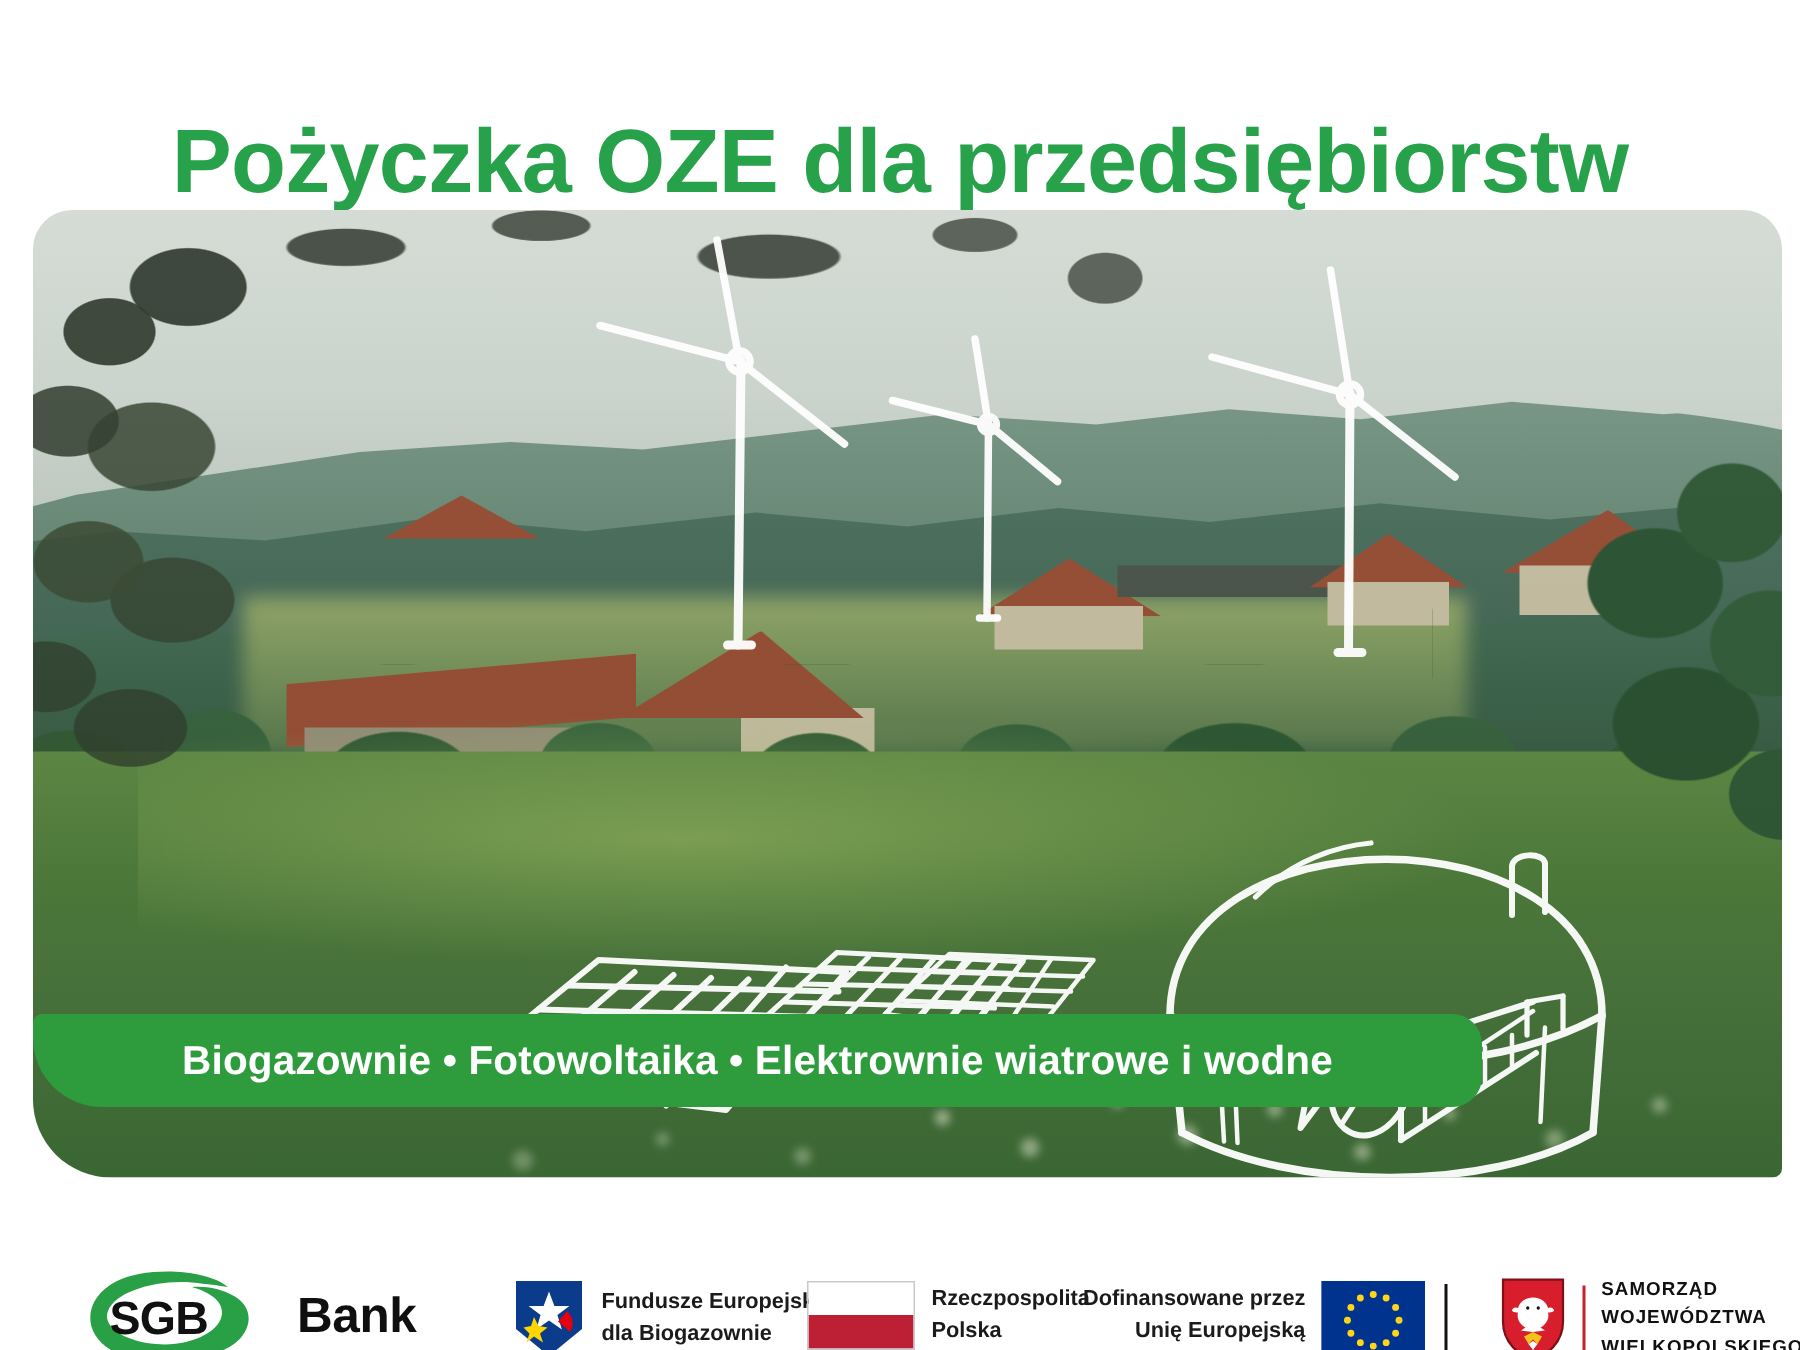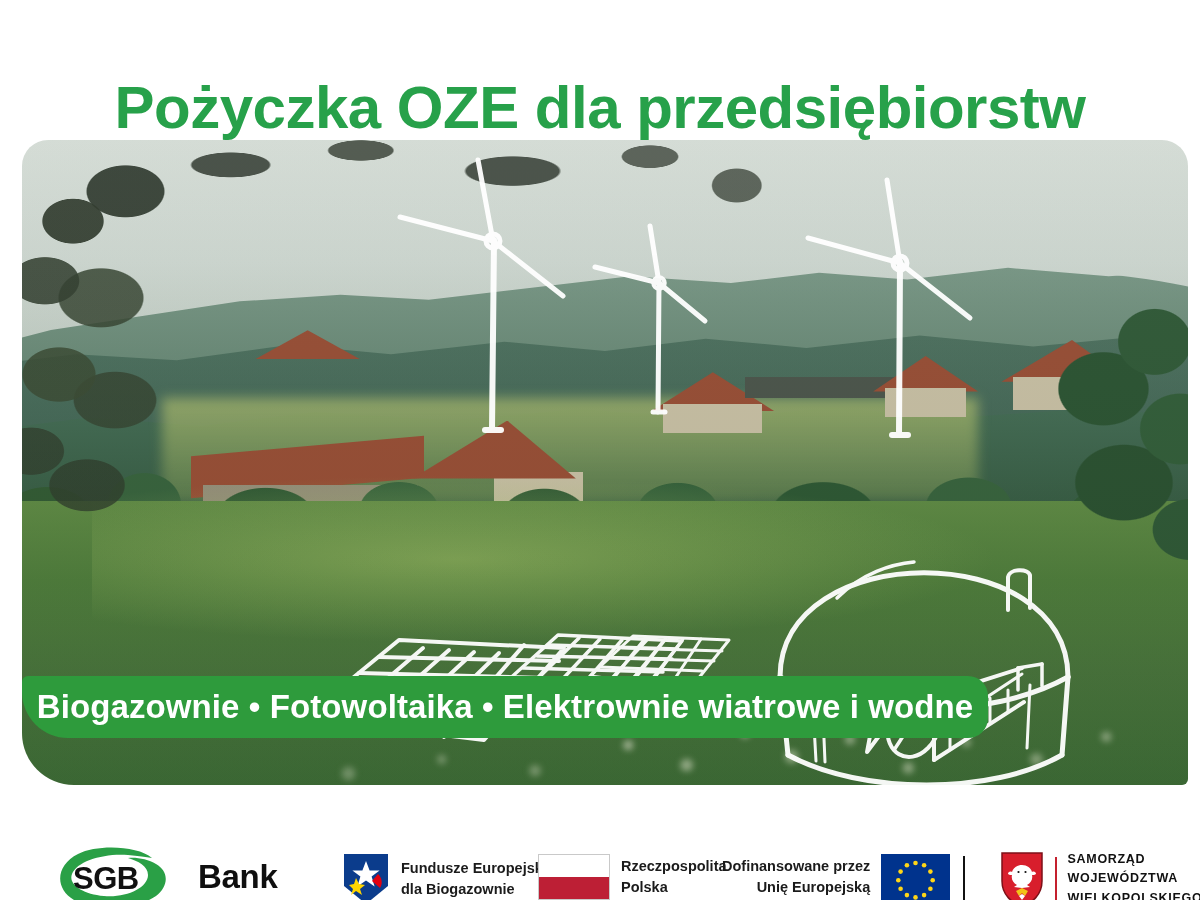--- a/index.html
+++ b/index.html
@@ -157,21 +157,21 @@
 
   
   .strip {
     position: absolute; left: 22px; top: 676px;
     width: 966px; height: 62px;
     background: #2e9b3c;
     border-radius: 6px 20px 20px 46px;
     display: flex; align-items: center; justify-content: center;
   }
   .strip-text {
-    color: #fff; font-size: 33px; font-weight: bold; letter-spacing: .1px;
+    color: #fff; font-size: 27px; font-weight: bold; letter-spacing: .1px;
     white-space: nowrap;
   }
 
   
   .footer {
     position: absolute; left: 0; top: 838px; width: 1200px; height: 95px;
   }
   .logo { position: absolute; display: flex; align-items: center; }
 
   

